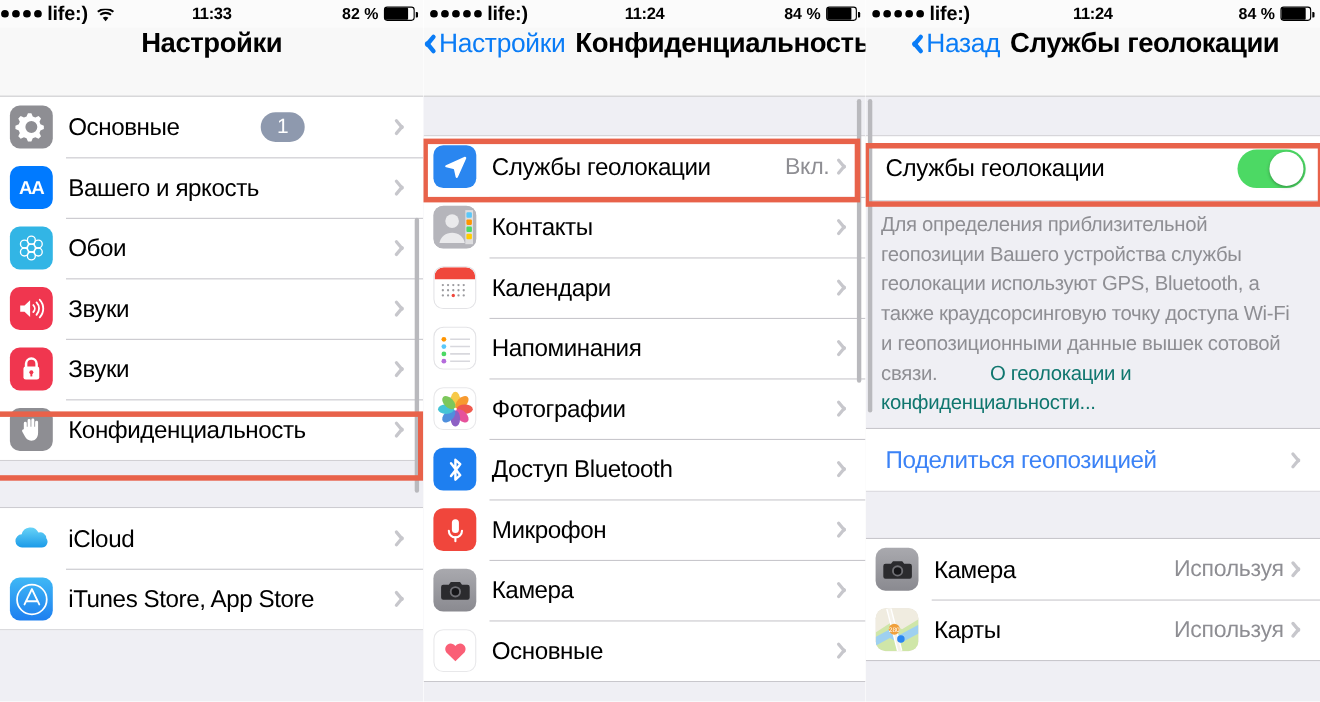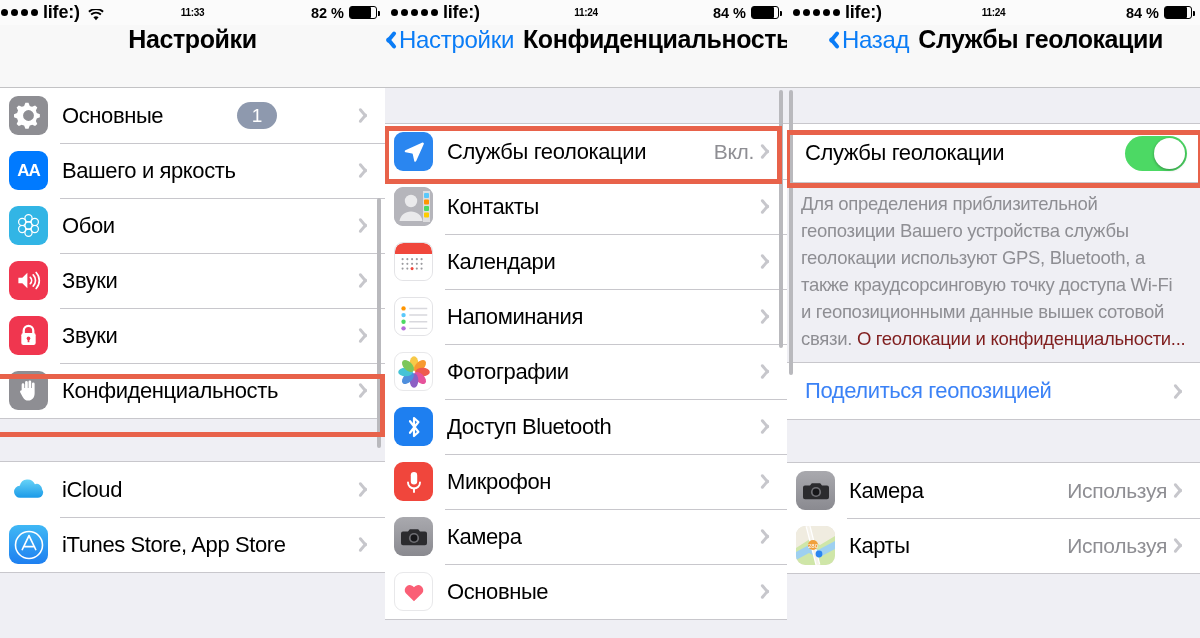--- a/index.html
+++ b/index.html
@@ -22,21 +22,21 @@
     font-size: 15px; font-weight: bold; color: #000;
     background: #fbfbfb; position: relative;
   }
   .sb-left { display: flex; align-items: center; gap: 5px; padding-left: 6px; }
   .sb-dots { display: flex; gap: 3px; align-items: center; }
   .dot { width: 7px; height: 7px; border-radius: 50%; background: #000; }
   .sb-carrier { font-size: 18px; font-weight: bold; letter-spacing: -0.2px; }
   .wifi { width: 16px; height: 12px; position: relative; margin-left: 3px; }
   .sb-time {
     position: absolute; left: 0; right: 0; text-align: center;
-    font-size: 10px; font-weight: bold; letter-spacing: -0.3px;
+    font-size: 15px; font-weight: bold; letter-spacing: -0.3px;
   }
   .sb-right {
     margin-left: auto; display: flex; align-items: center; gap: 5px;
     padding-right: 8px; font-size: 14.5px; font-weight: bold;
   }
   .batt { width: 28px; height: 13px; border: 1.6px solid #000; border-radius: 3px; position: relative; }
   .batt::after {
     content: ""; position: absolute; right: -4px; top: 3.5px;
     width: 2.5px; height: 5px; background: #000; border-radius: 0 1px 1px 0;
   }
@@ -106,21 +106,21 @@
   .toggle > i {
     position: absolute; top: 2px; right: 2px; width: 31px; height: 31px; border-radius: 50%;
     background: #fff; box-shadow: 0 1px 3px rgba(0,0,0,.35);
   }
 
   .desc {
     background: #efeff4; color: #8e8e93;
     font-size: 18.5px; line-height: 27px; letter-spacing: -0.3px;
     padding: 7px 14px 10px 14px;
   }
-  .desc a { color: #7f1d1d; text-decoration: none; }
+  .desc a { color: #0f766e; text-decoration: none; margin-left: 43px; }
 
   
   .sbar { position: absolute; top: 0; width: 4px; border-radius: 2px; background: #b9b9bd; }
 
   
   .hl { position: absolute; border: 5px solid #e8624a; pointer-events: none; }
 
   
   .i-gear { background: #8e8e93; }
   .i-display { background: #007aff; color: #fff; font-size: 17px; font-weight: bold; letter-spacing: -1px; }

